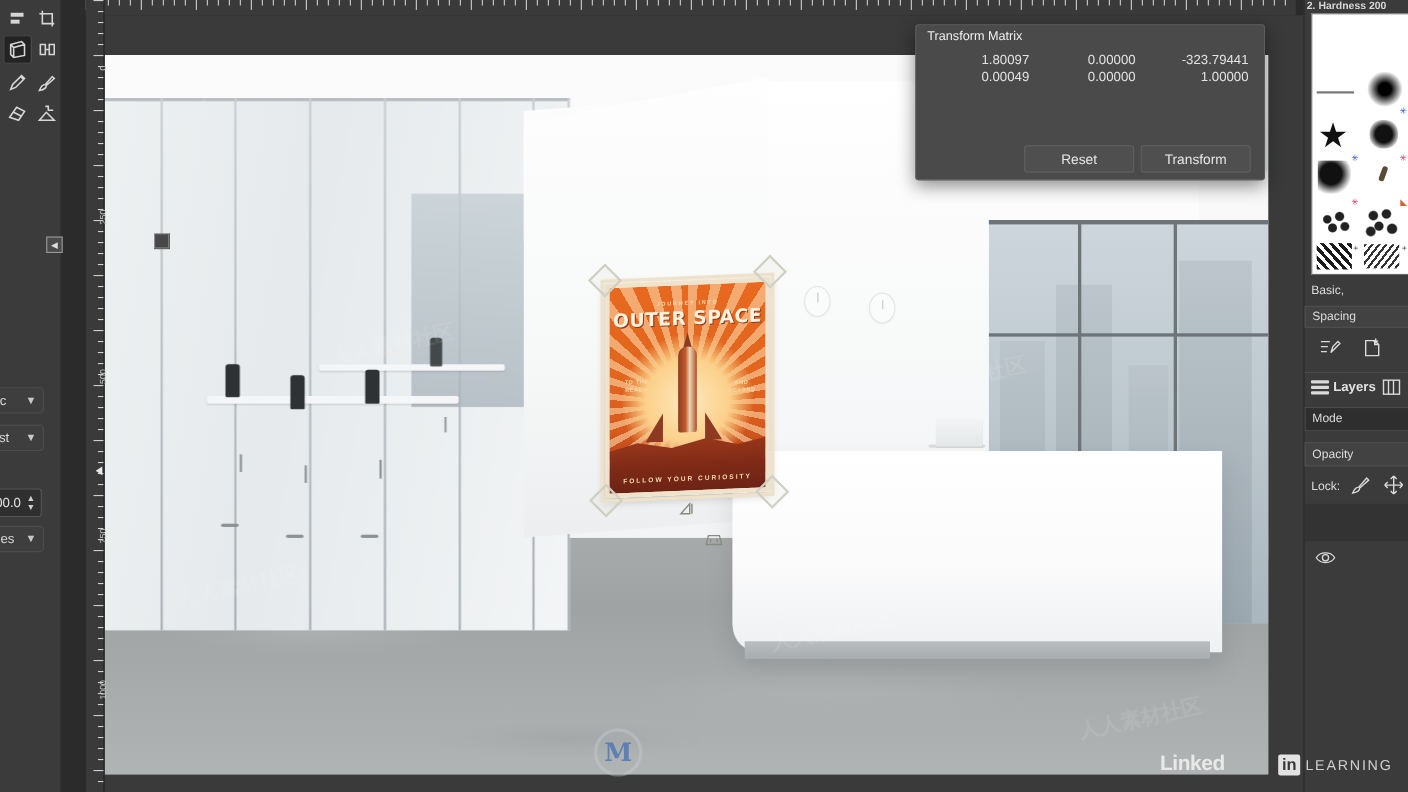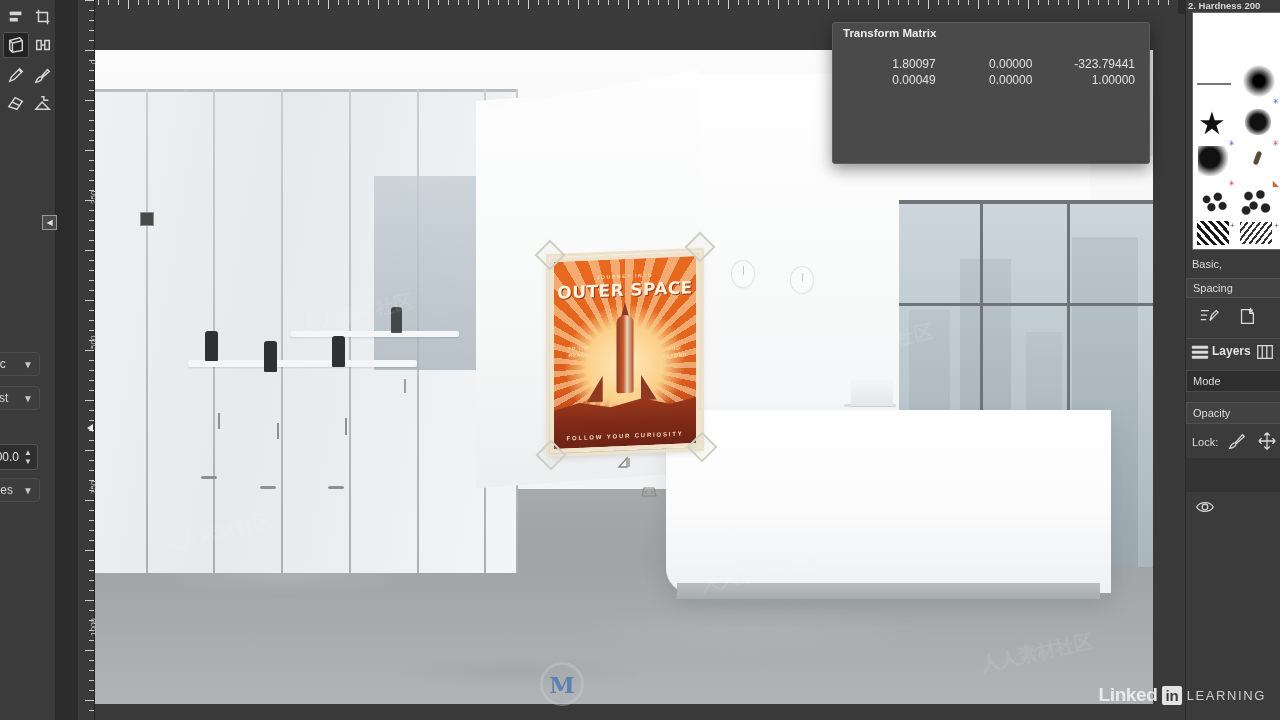--- a/index.html
+++ b/index.html
@@ -178,21 +178,21 @@
       background:#4a4a4a; border:1px solid #5d5d5d; border-radius:3px;
       box-shadow:0 5px 16px rgba(0,0,0,.45); }
   .dlg-tb { position:relative; height:32px; border-bottom:1px solid #565656;
       display:flex; align-items:center; }
   .dlg-title { flex:1; text-align:center; color:#e8e8e8; font-size:13px;
       font-weight:bold; }
   .dlg-ico { width:26px; display:flex; align-items:center; justify-content:center; }
   .dlg-ico svg{width:15px;height:15px;}
   .dlg-ico svg *{stroke:#dcdcdc;fill:none;stroke-width:1.3;}
   .dlg-body{ padding:4px 10px 0 10px; }
-  .mhead { color:#eee; font-size:11.5px; font-weight:bold; margin-bottom:17px; }
+  .mhead { color:#eee; font-size:11.5px; font-weight:normal; margin-bottom:7px; }
   .mrow { display:flex; font-size:12px; color:#e2e2e2; line-height:16px;
       font-family:"Liberation Sans", sans-serif; }
   .mcell { flex:1; text-align:right; padding-right:4px; }
   .mcell:nth-child(2){ padding-right:10px; }
   .dlg-btns { position:absolute; left:0; bottom:6px; width:100%;
       display:flex; gap:6px; padding:0 12px; justify-content:flex-end;}
   .dbtn { width:100px; height:25px; background:#4f4f4f; border:1px solid #606060;
       border-radius:3px; color:#e6e6e6; font-size:12.5px;
       display:flex; align-items:center; justify-content:center; }
 
@@ -229,21 +229,21 @@
       display:flex; align-items:center; justify-content:center;
       color:#3f6fb5; font-size:23px; font-weight:bold;
       font-family:"DejaVu Serif", serif; }
   .wm-cn { color:#e9eaec; font-size:35px; font-weight:bold;
       font-family:"DejaVu Sans", sans-serif;
       text-shadow:1px 1px 3px rgba(0,0,0,.45); }
   .lil { position:absolute; right:14px; bottom:14px; display:flex;
       align-items:center; gap:5px; }
   .li-1 { color:#e9e9e9; font-size:19px; font-weight:bold; letter-spacing:-.4px;}
   .li-in { background:#e3e3e3; color:#3b3b3b; font-size:15px; font-weight:bold;
-      padding:0 3px; border-radius:2px; line-height:19px; }
+      padding:0 3px; border-radius:2px; line-height:19px;margin-left:44px; }
   .li-2 { color:#cfcfcf; font-size:13px; letter-spacing:1.6px; }
 
   .ghost { position:absolute; color:rgba(255,255,255,.10); font-size:19px;
       font-weight:bold; font-family:"DejaVu Sans", sans-serif;
       pointer-events:none; transform:rotate(-12deg); white-space:nowrap;}
 </style>
 </head>
 <body>
 
 <div id="app">
@@ -631,20 +631,24 @@
         <span class="mcell">1.80097</span>
         <span class="mcell">0.00000</span>
         <span class="mcell">-323.79441</span>
       </div>
       <div class="mrow">
         <span class="mcell">0.00049</span>
         <span class="mcell">0.00000</span>
         <span class="mcell">1.00000</span>
       </div>
     </div>
+    <div class="dlg-btns">
+      <div class="dbtn">Reset</div>
+      <div class="dbtn">Transform</div>
+    </div>
   </div>
 
   <div class="dock">
     <div class="dk-top">2. Hardness 200</div>
 
     <div class="brushes">
 
       <div class="bcell" style="left:0;top:48px;">
         <div style="position:absolute;left:4px;top:22px;width:34px;height:2px;background:#777;"></div>
       </div>

